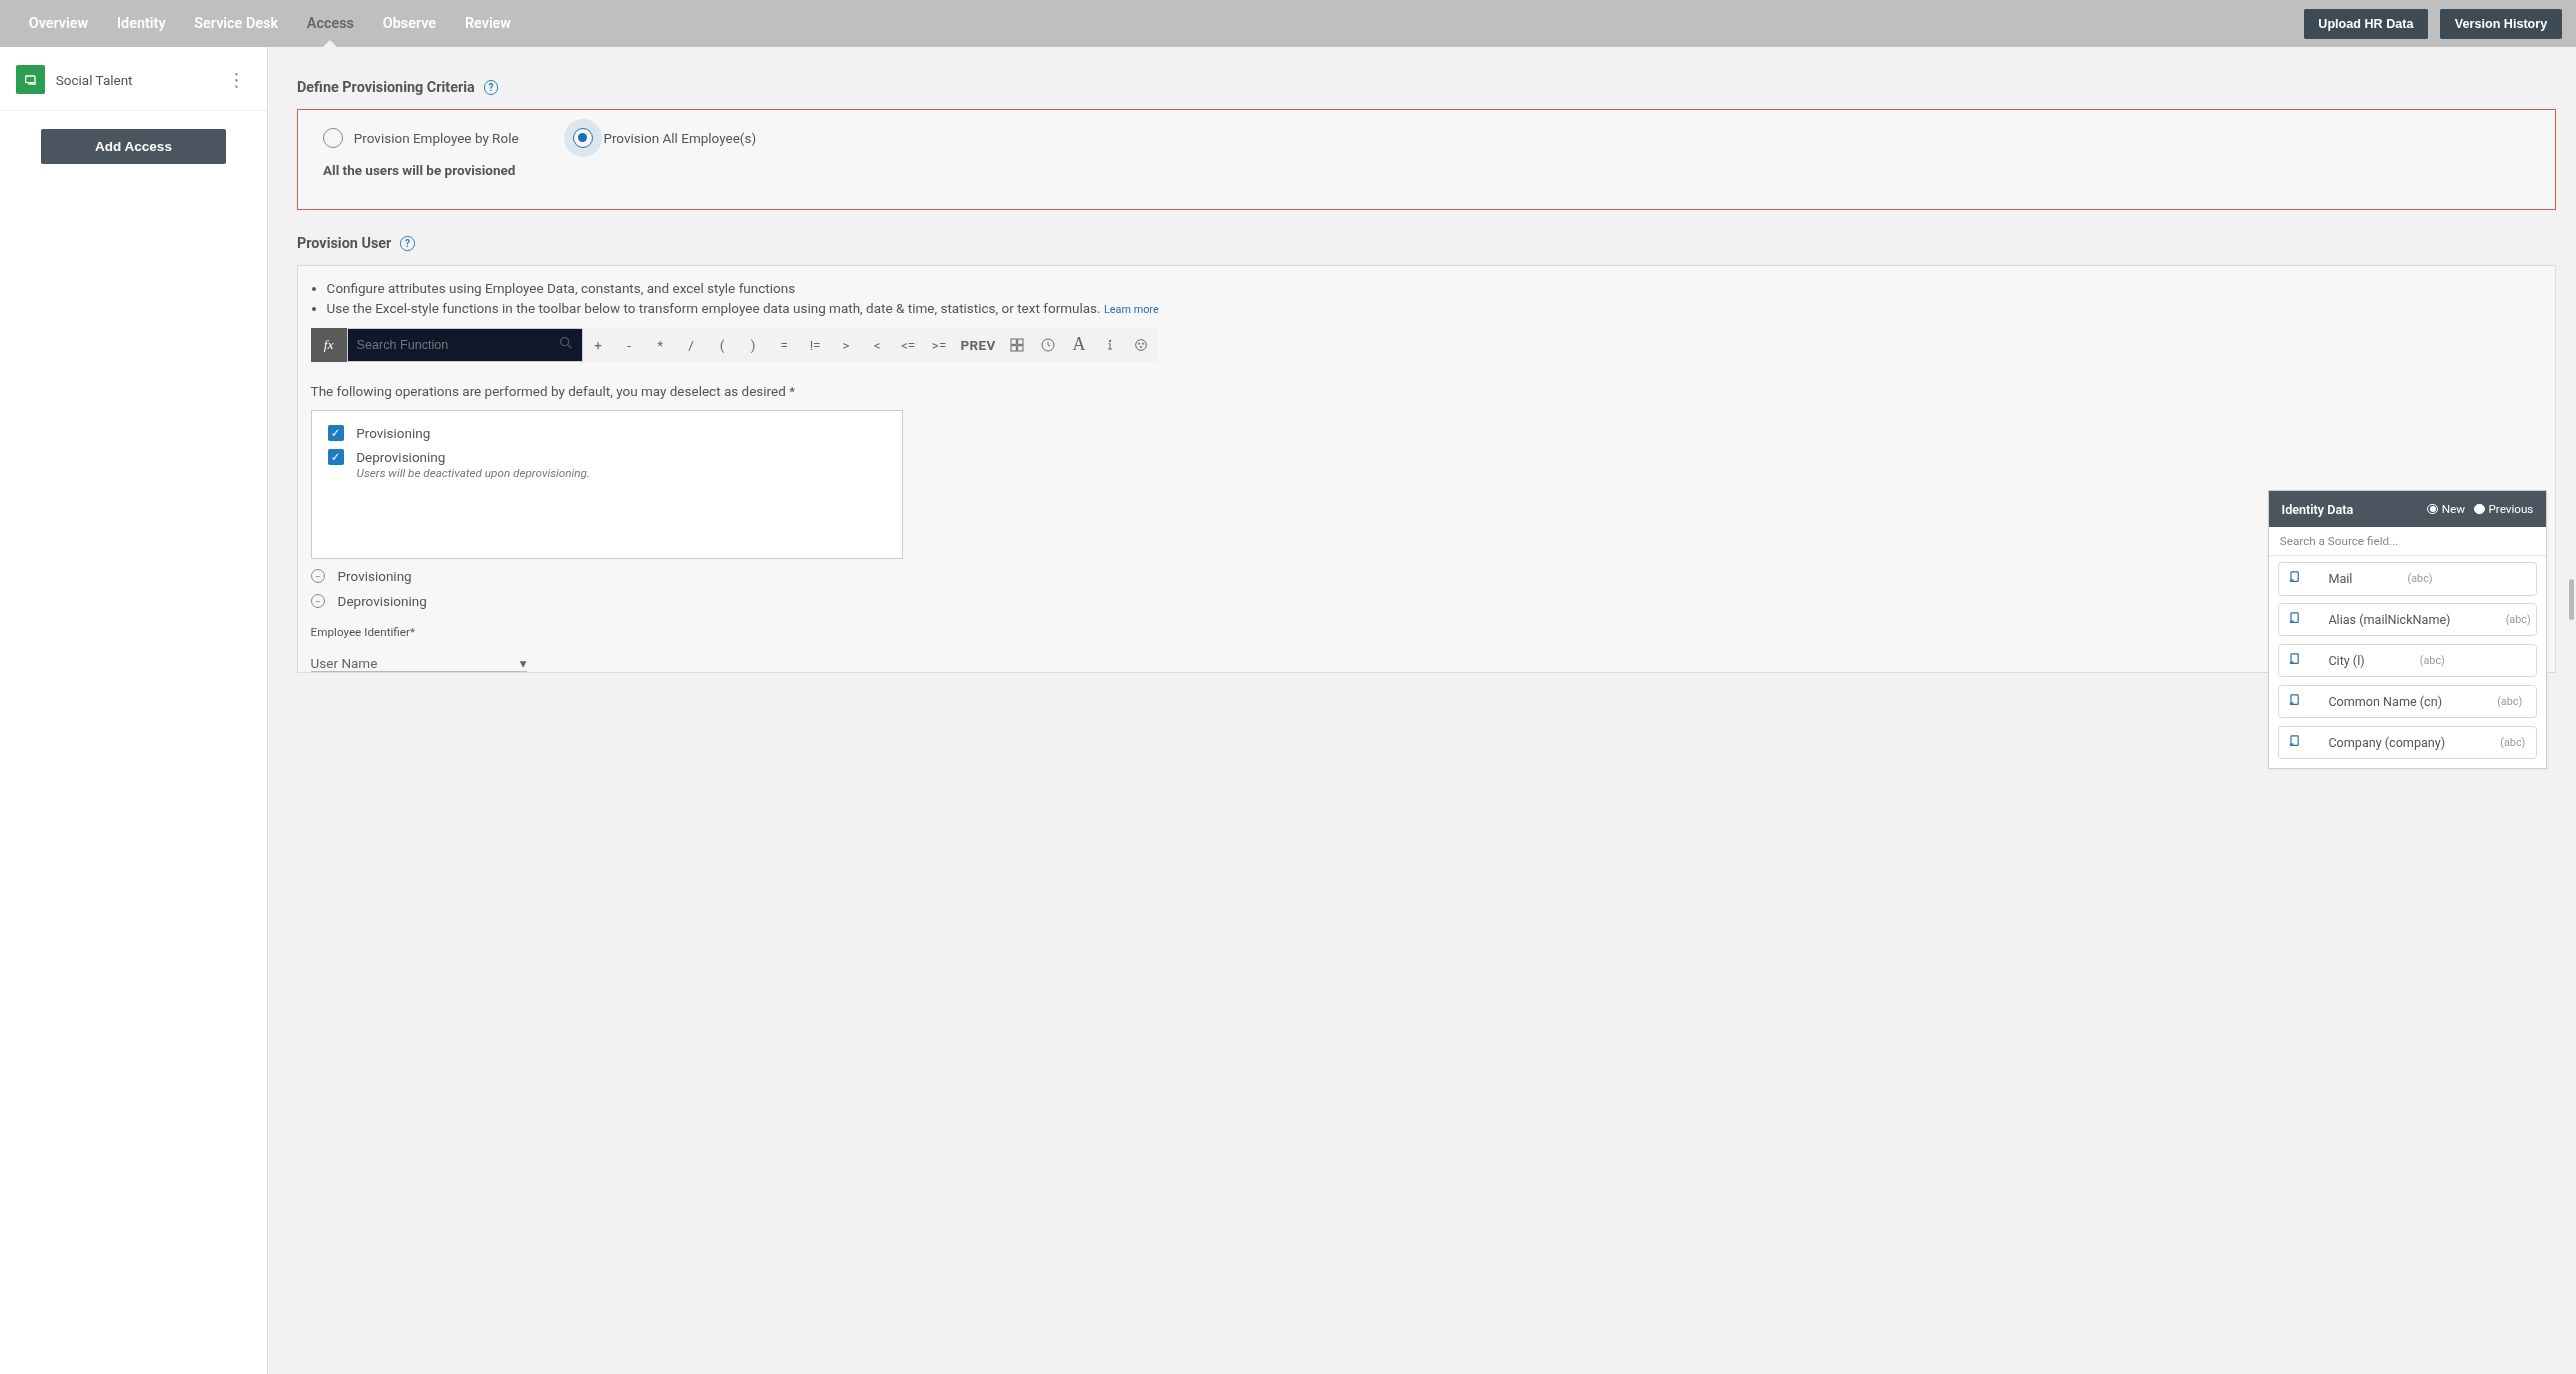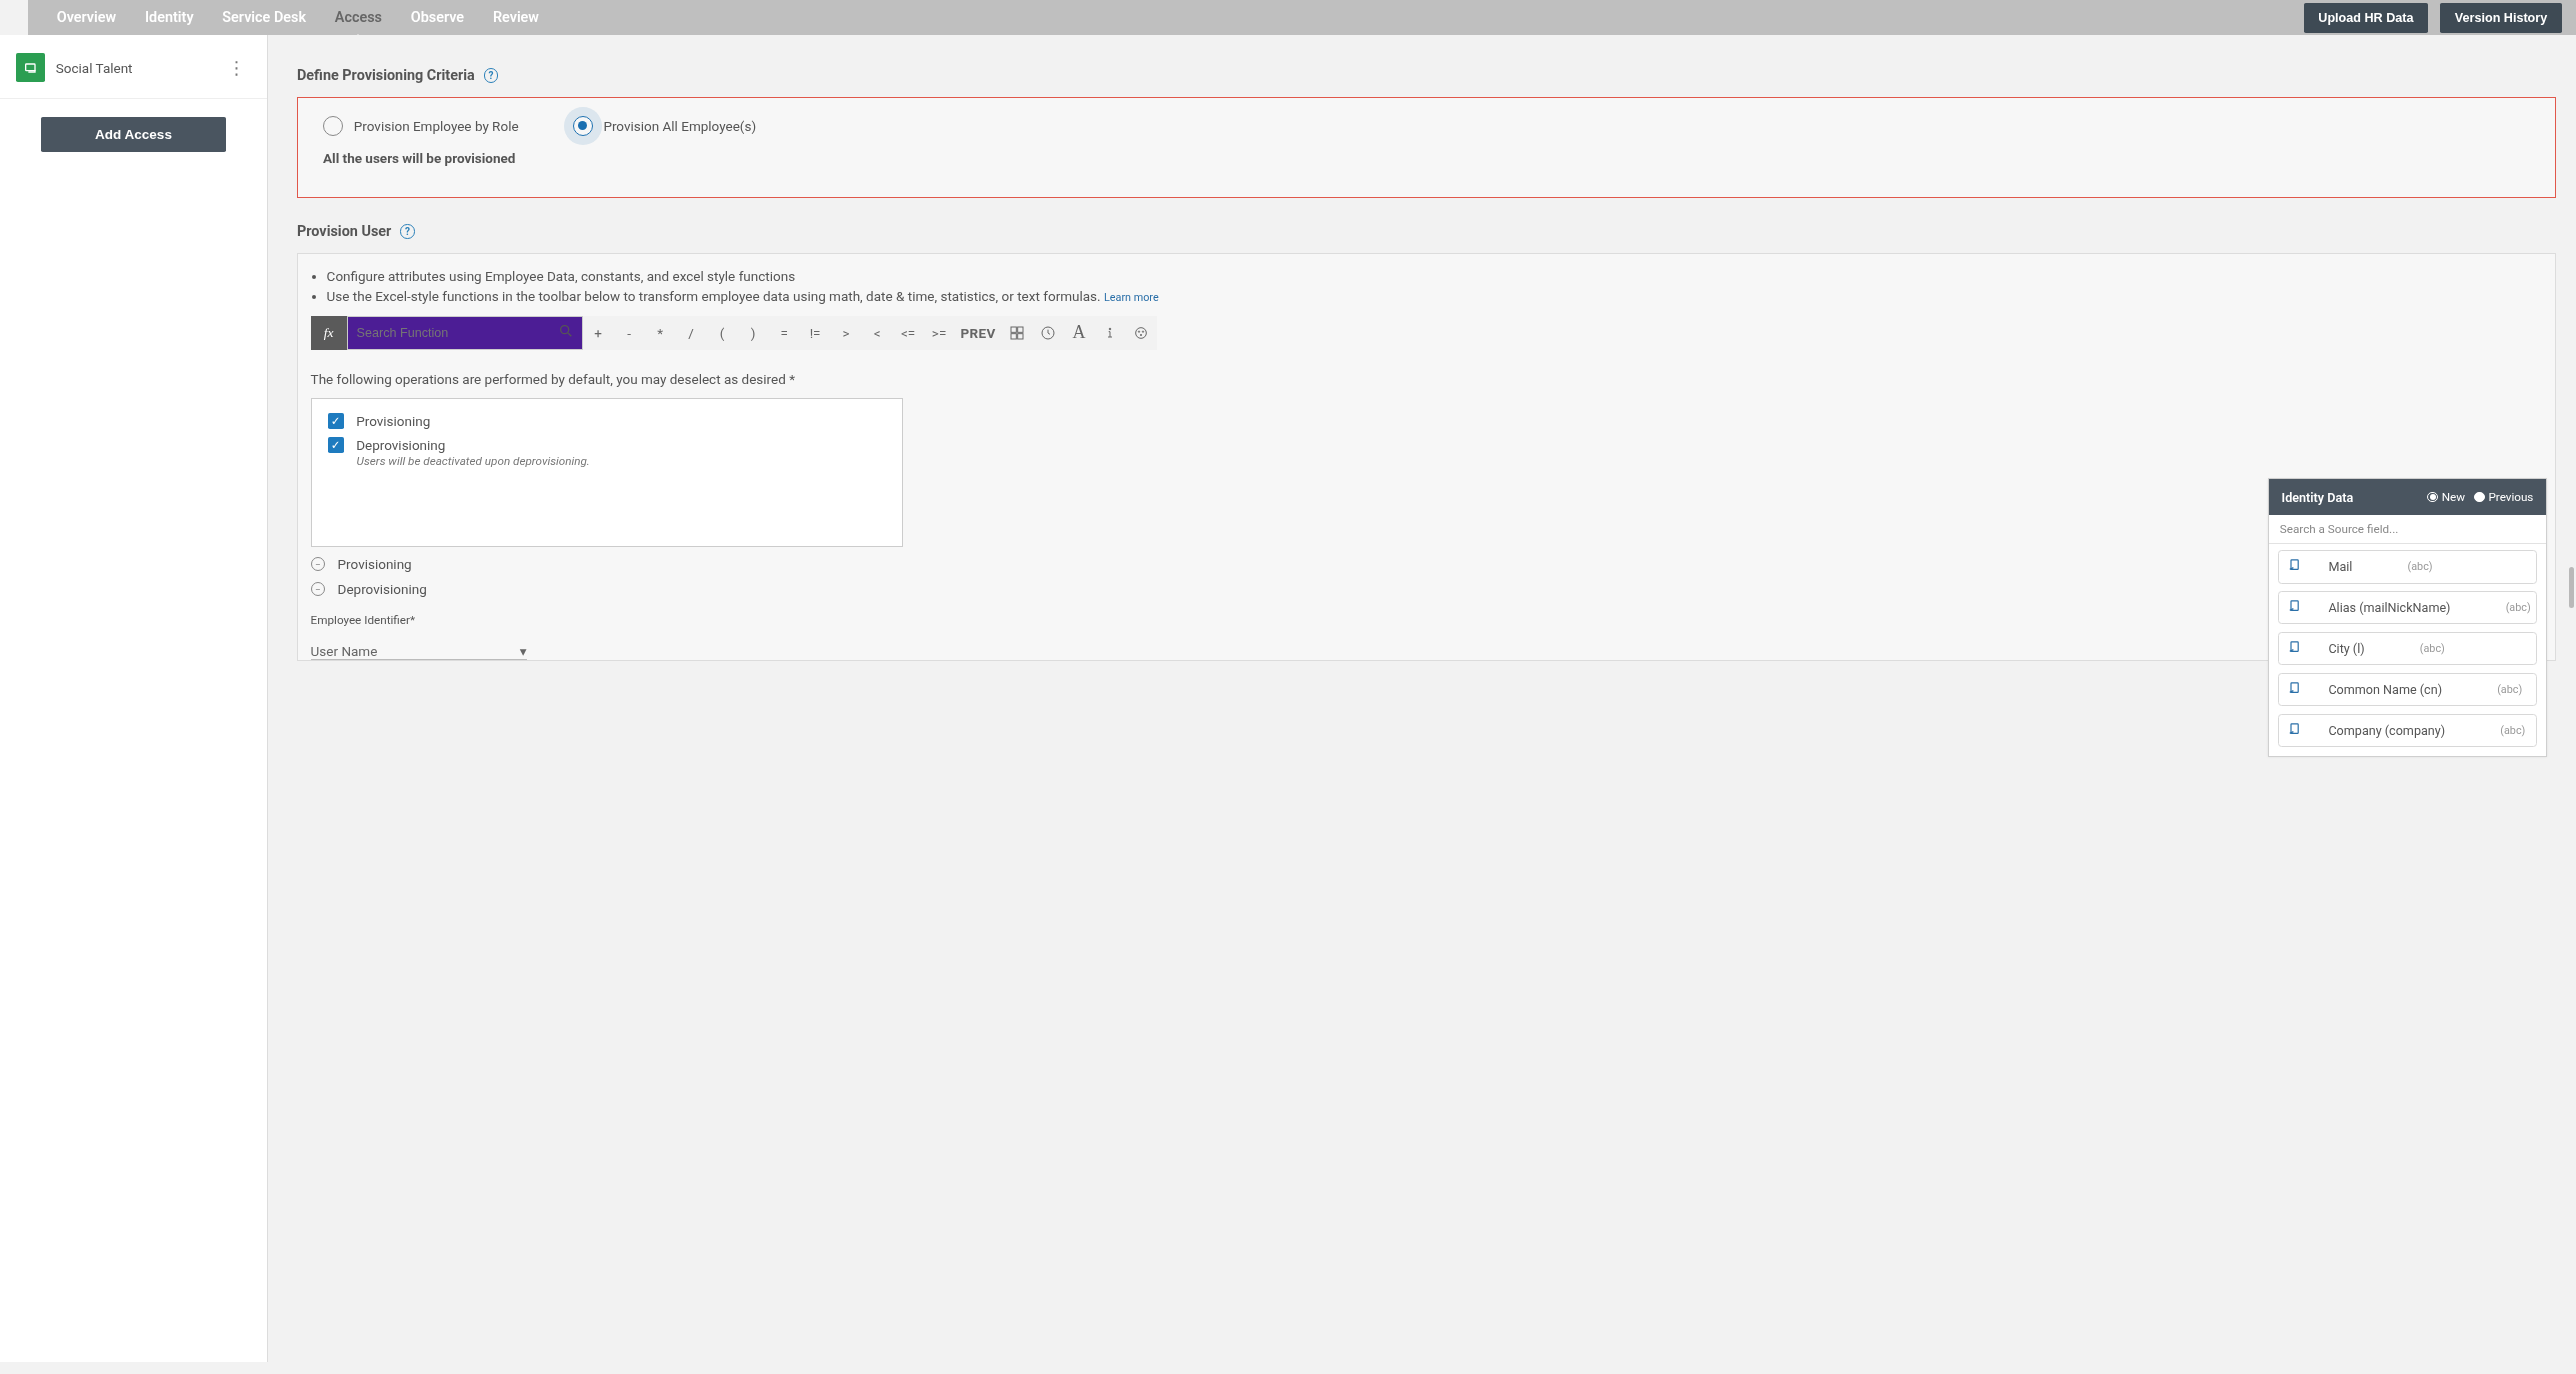--- a/index.html
+++ b/index.html
@@ -3,26 +3,25 @@
 <meta charset="utf-8">
 <style>
   * { box-sizing: border-box; margin: 0; padding: 0; }
   body {
     font-family: -apple-system, BlinkMacSystemFont, "Segoe UI", Roboto, Helvetica, Arial, sans-serif;
     background: #f2f2f2;
     color: #333;
     font-size: 13.5px;
   }
   .topbar {
-    height: 35px;
+    height: 47px;
     background: #bfbfbf;
     display: flex;
     align-items: center;
     padding: 0 14.4px;
-    margin-left: 28px;
   }
   .tabs { display: flex; gap: 0; }
   .tab {
     padding: 0 14.4px;
     height: 47px;
     display: flex;
     align-items: center;
     color: #fff;
     font-weight: 600;
     font-size: 14.4px;
@@ -150,21 +149,21 @@
     background: #5a5a5a;
     color: #fff;
     display:flex; align-items:center; justify-content:center;
     font-style: italic;
     font-family: Georgia, serif;
   }
   .fx-search {
     width: 236px; height: 34px;
     border: 0.9px solid #ccc;
     display:flex; align-items:center;
-    background:#4c1d95;
+    background:#0f172a;
   }
   .fx-search input {
     flex:1; border:none; outline:none;
     padding: 0 9px; font-size:12.6px; color:#888;
     background: transparent;
   }
   .fx-search .sicon { width: 31px; text-align:center; color:#666; font-size:16px; }
   .op-bar {
     display:flex; align-items:center;
     background: #f2f2f2;

